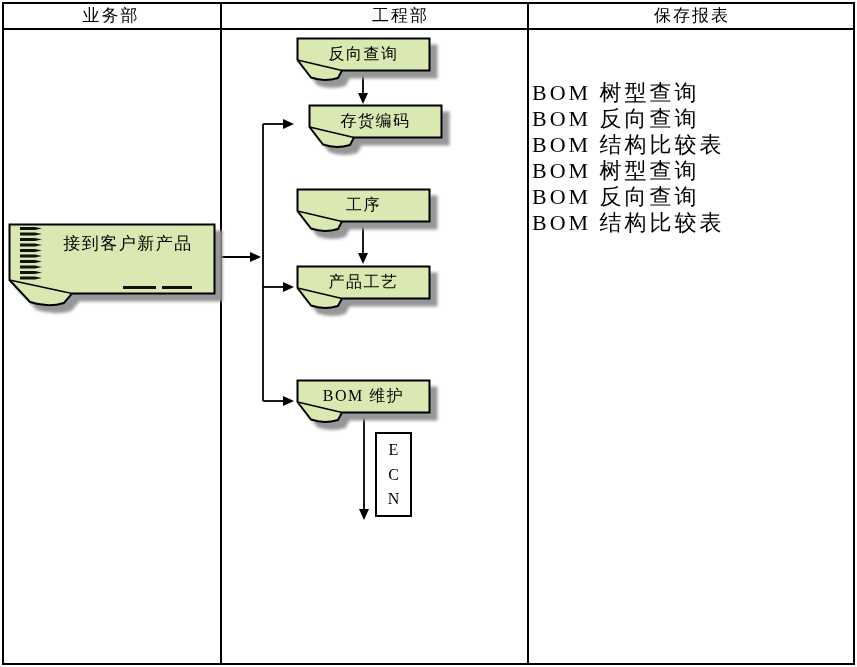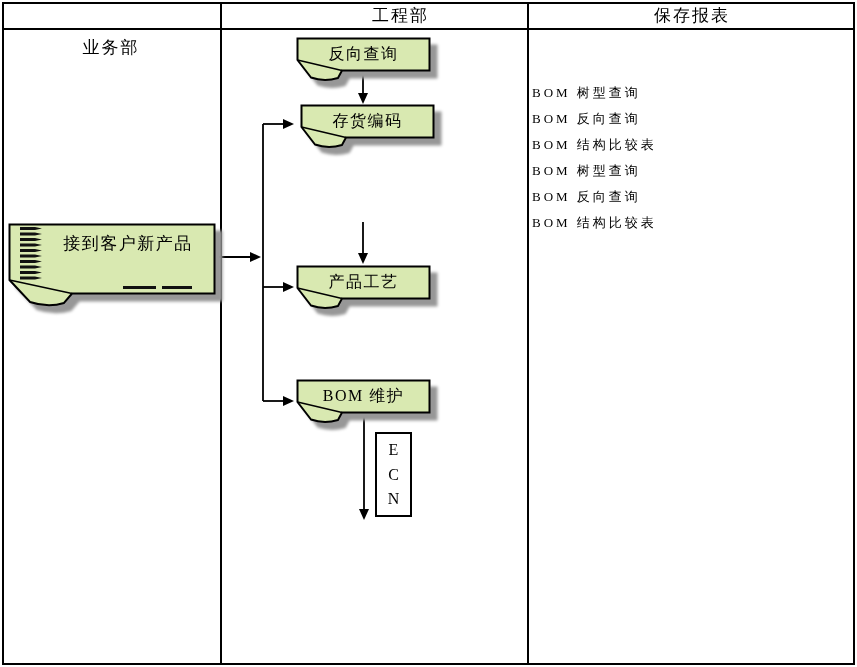--- a/index.html
+++ b/index.html
@@ -17,21 +17,21 @@
     font-family:"Liberation Serif","DejaVu Serif",serif;color:var(--text);
   }
   
   .outer-frame{position:absolute;left:2px;top:2px;width:849px;height:659px;border:2px solid var(--table-border);}
   .header-rule{position:absolute;left:2px;top:28px;width:853px;height:2px;background:var(--table-border);}
   .col-rule{position:absolute;top:2px;width:2px;height:663px;background:var(--table-border);}
   .col-rule.c1{left:220px;}
   .col-rule.c2{left:527px;}
   .hdr{position:absolute;top:4px;height:23px;display:flex;align-items:center;justify-content:center;
        font-size:17px;letter-spacing:2px;}
-  .hdr.h1{left:2px;width:218px;margin-top:32px;}
+  .hdr.h1{left:2px;width:218px;}
   .hdr.h2{left:222px;width:305px;padding-left:26px;}
   .hdr.h3{left:529px;width:326px;}
   
   svg.wires{position:absolute;left:0;top:0;}
   .flow-line{stroke:var(--line);stroke-width:1.8;fill:none;}
   .ah{fill:var(--line);}
   
   .card{position:absolute;width:136px;height:47px;}
   .card svg{position:absolute;left:0;top:0;filter:drop-shadow(7px 7px 1.5px var(--shadow));}
   .note-path{fill:var(--node-fill);stroke:var(--node-border);stroke-width:2;stroke-linejoin:miter;}
@@ -46,21 +46,21 @@
   .spiral{position:absolute;left:12px;top:4px;}
   .tooth{fill:#111;}
   .dash{position:absolute;top:63px;height:2.5px;background:#111;}
   .dash.d1{left:115px;width:33px;}
   .dash.d2{left:154px;width:30px;}
   
   .ecn-box{position:absolute;left:375px;top:432px;width:33px;height:81px;background:var(--ecn-fill);
            border:2px solid var(--node-border);display:flex;flex-direction:column;align-items:center;
            justify-content:space-evenly;font-size:16px;}
   
-  .reports{position:absolute;left:532px;top:80px;font-size:13px;line-height:26px;letter-spacing:3px;white-space:nowrap;}
+  .reports{position:absolute;left:532px;top:80px;font-size:22px;line-height:26px;letter-spacing:3px;white-space:nowrap;}
 </style>
 </head>
 <body>
 
 <div class="stage">
 
   <div class="outer-frame"></div>
   <div class="header-rule"></div>
   <div class="col-rule c1"></div>
   <div class="col-rule c2"></div>
@@ -113,28 +113,35 @@
   </div>
 
   <div class="card" style="left:296px;top:37px;">
     <svg width="136" height="47" viewBox="0 0 136 47">
       <path class="note-path" d="M1.5,23 L1.5,1.5 L133.5,1.5 L133.5,33.5 L46,33.5 L42,41 Q28,45 15,40.5 Z"></path>
       <path class="crease" d="M1.5,23 L46,33.5"></path>
     </svg>
     <span class="card-label">反向查询</span>
   </div>
 
-  <div class="card" style="left:300px;top:104px;">
+  <div class="card" style="left:308px;top:104px;">
     <svg width="136" height="47" viewBox="0 0 136 47">
       <path class="note-path" d="M1.5,23 L1.5,1.5 L133.5,1.5 L133.5,33.5 L46,33.5 L42,41 Q28,45 15,40.5 Z"></path>
       <path class="crease" d="M1.5,23 L46,33.5"></path>
     </svg>
     <span class="card-label">存货编码</span>
   </div>
 
+  <div class="card" style="left:296px;top:188px;">
+    <svg width="136" height="47" viewBox="0 0 136 47">
+      <path class="note-path" d="M1.5,23 L1.5,1.5 L133.5,1.5 L133.5,33.5 L46,33.5 L42,41 Q28,45 15,40.5 Z"></path>
+      <path class="crease" d="M1.5,23 L46,33.5"></path>
+    </svg>
+    <span class="card-label">工序</span>
+  </div>
 
   <div class="card" style="left:296px;top:265px;">
     <svg width="136" height="47" viewBox="0 0 136 47">
       <path class="note-path" d="M1.5,23 L1.5,1.5 L133.5,1.5 L133.5,33.5 L46,33.5 L42,41 Q28,45 15,40.5 Z"></path>
       <path class="crease" d="M1.5,23 L46,33.5"></path>
     </svg>
     <span class="card-label">产品工艺</span>
   </div>
 
   <div class="card" style="left:296px;top:379px;">

